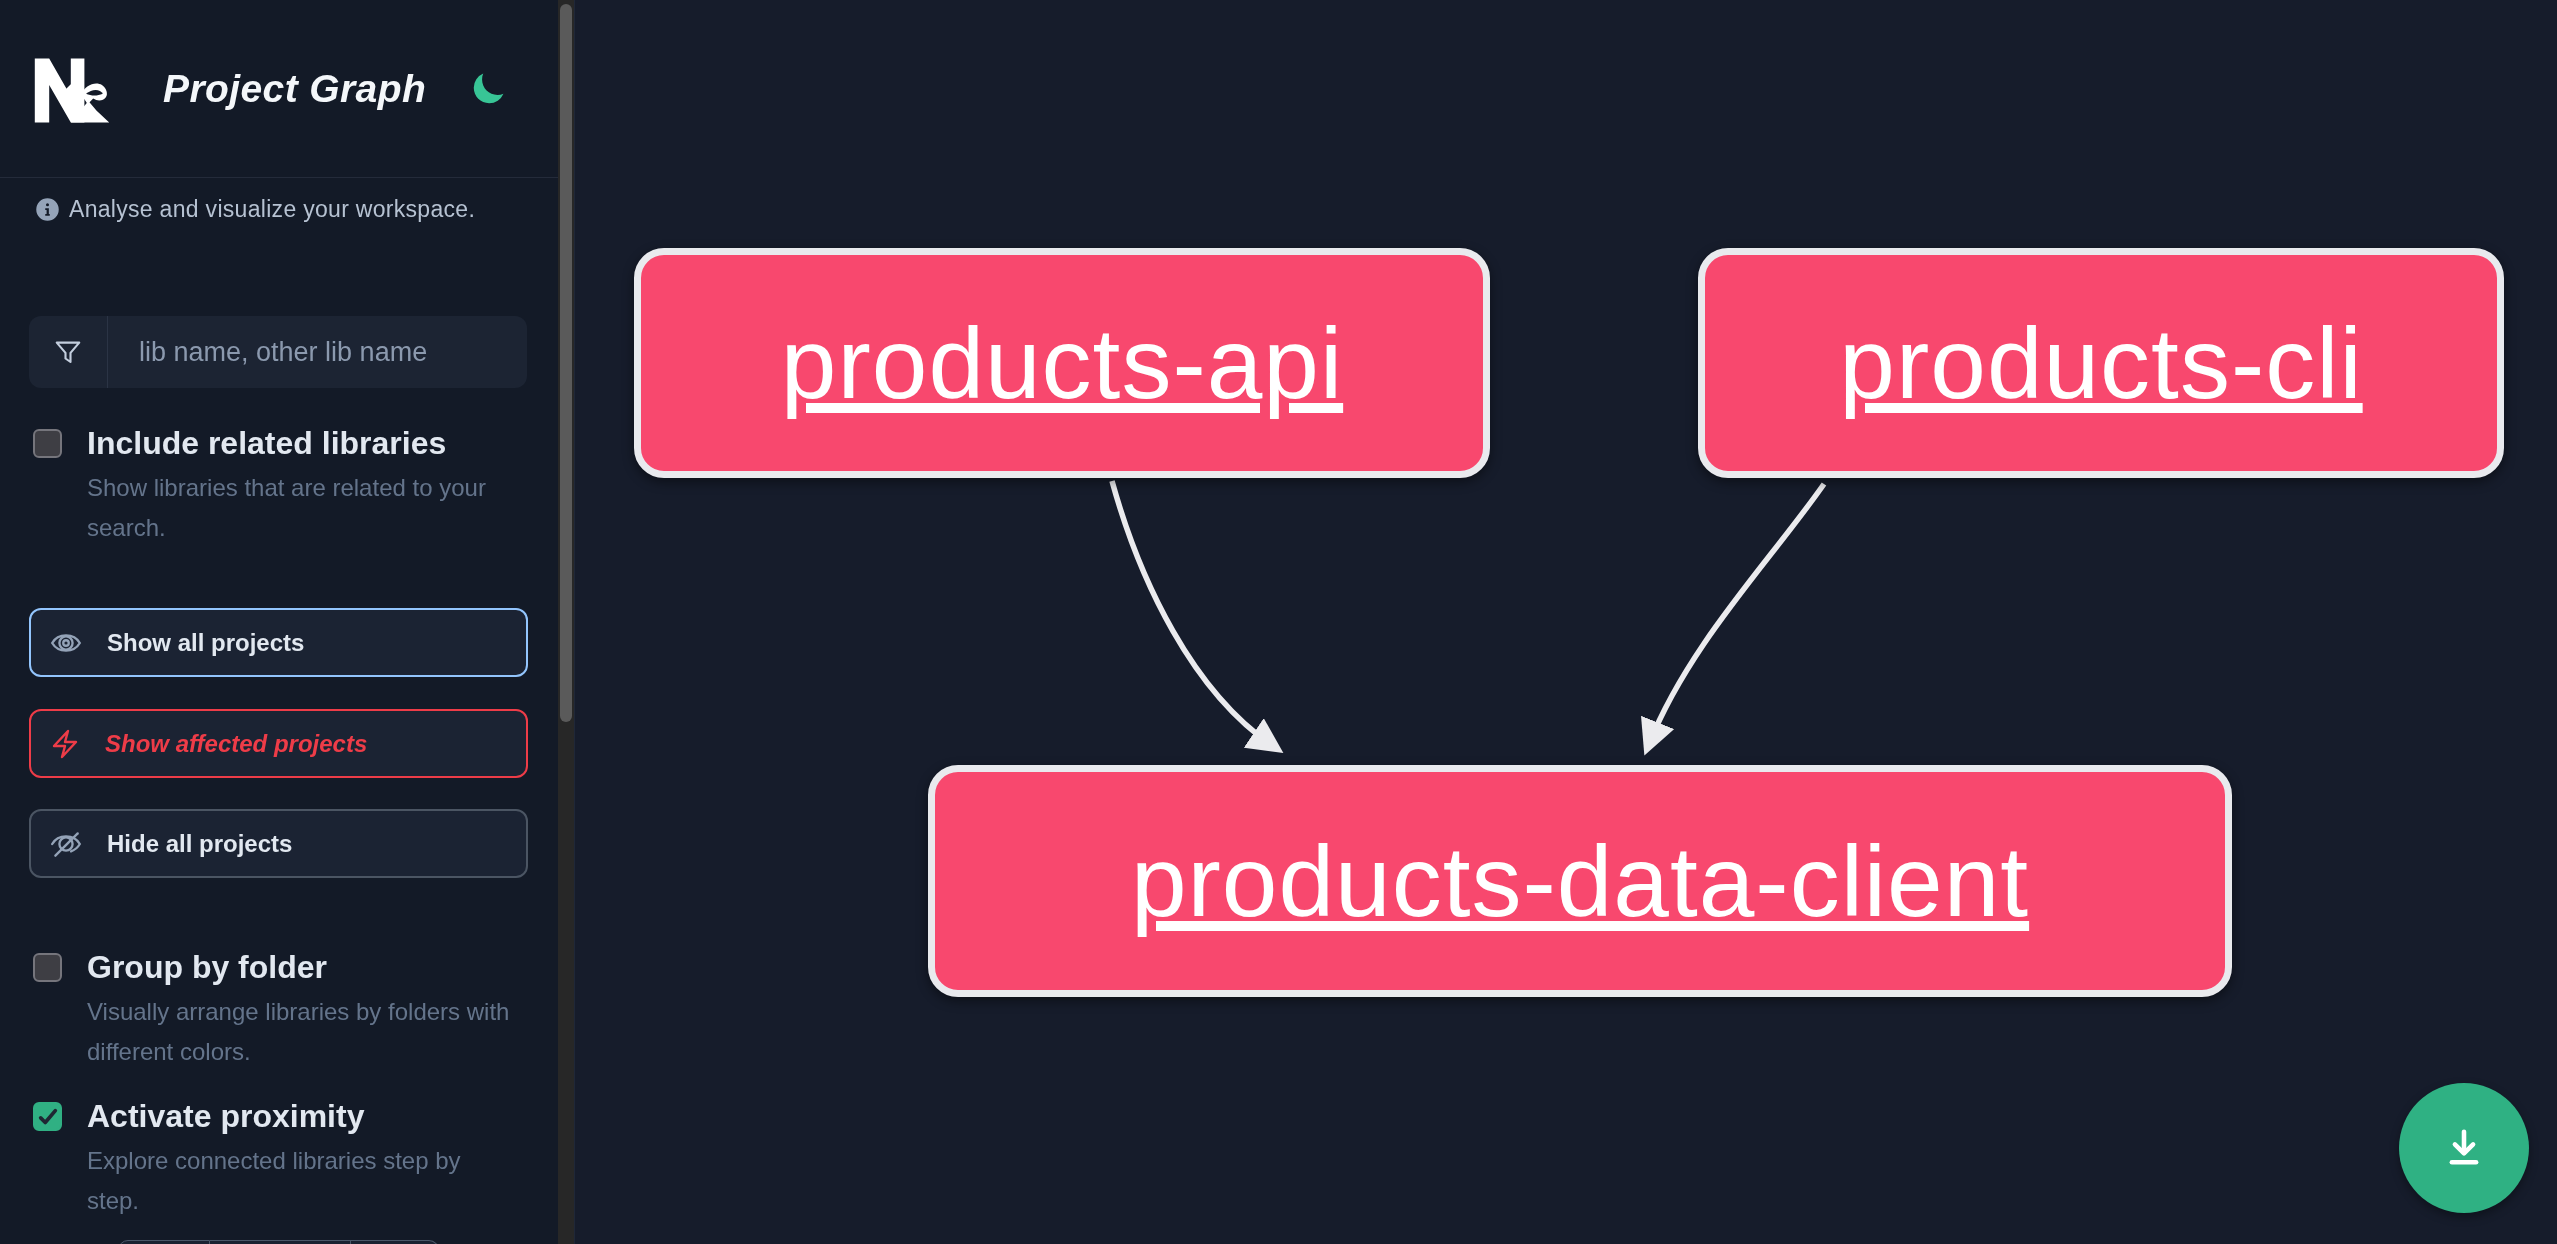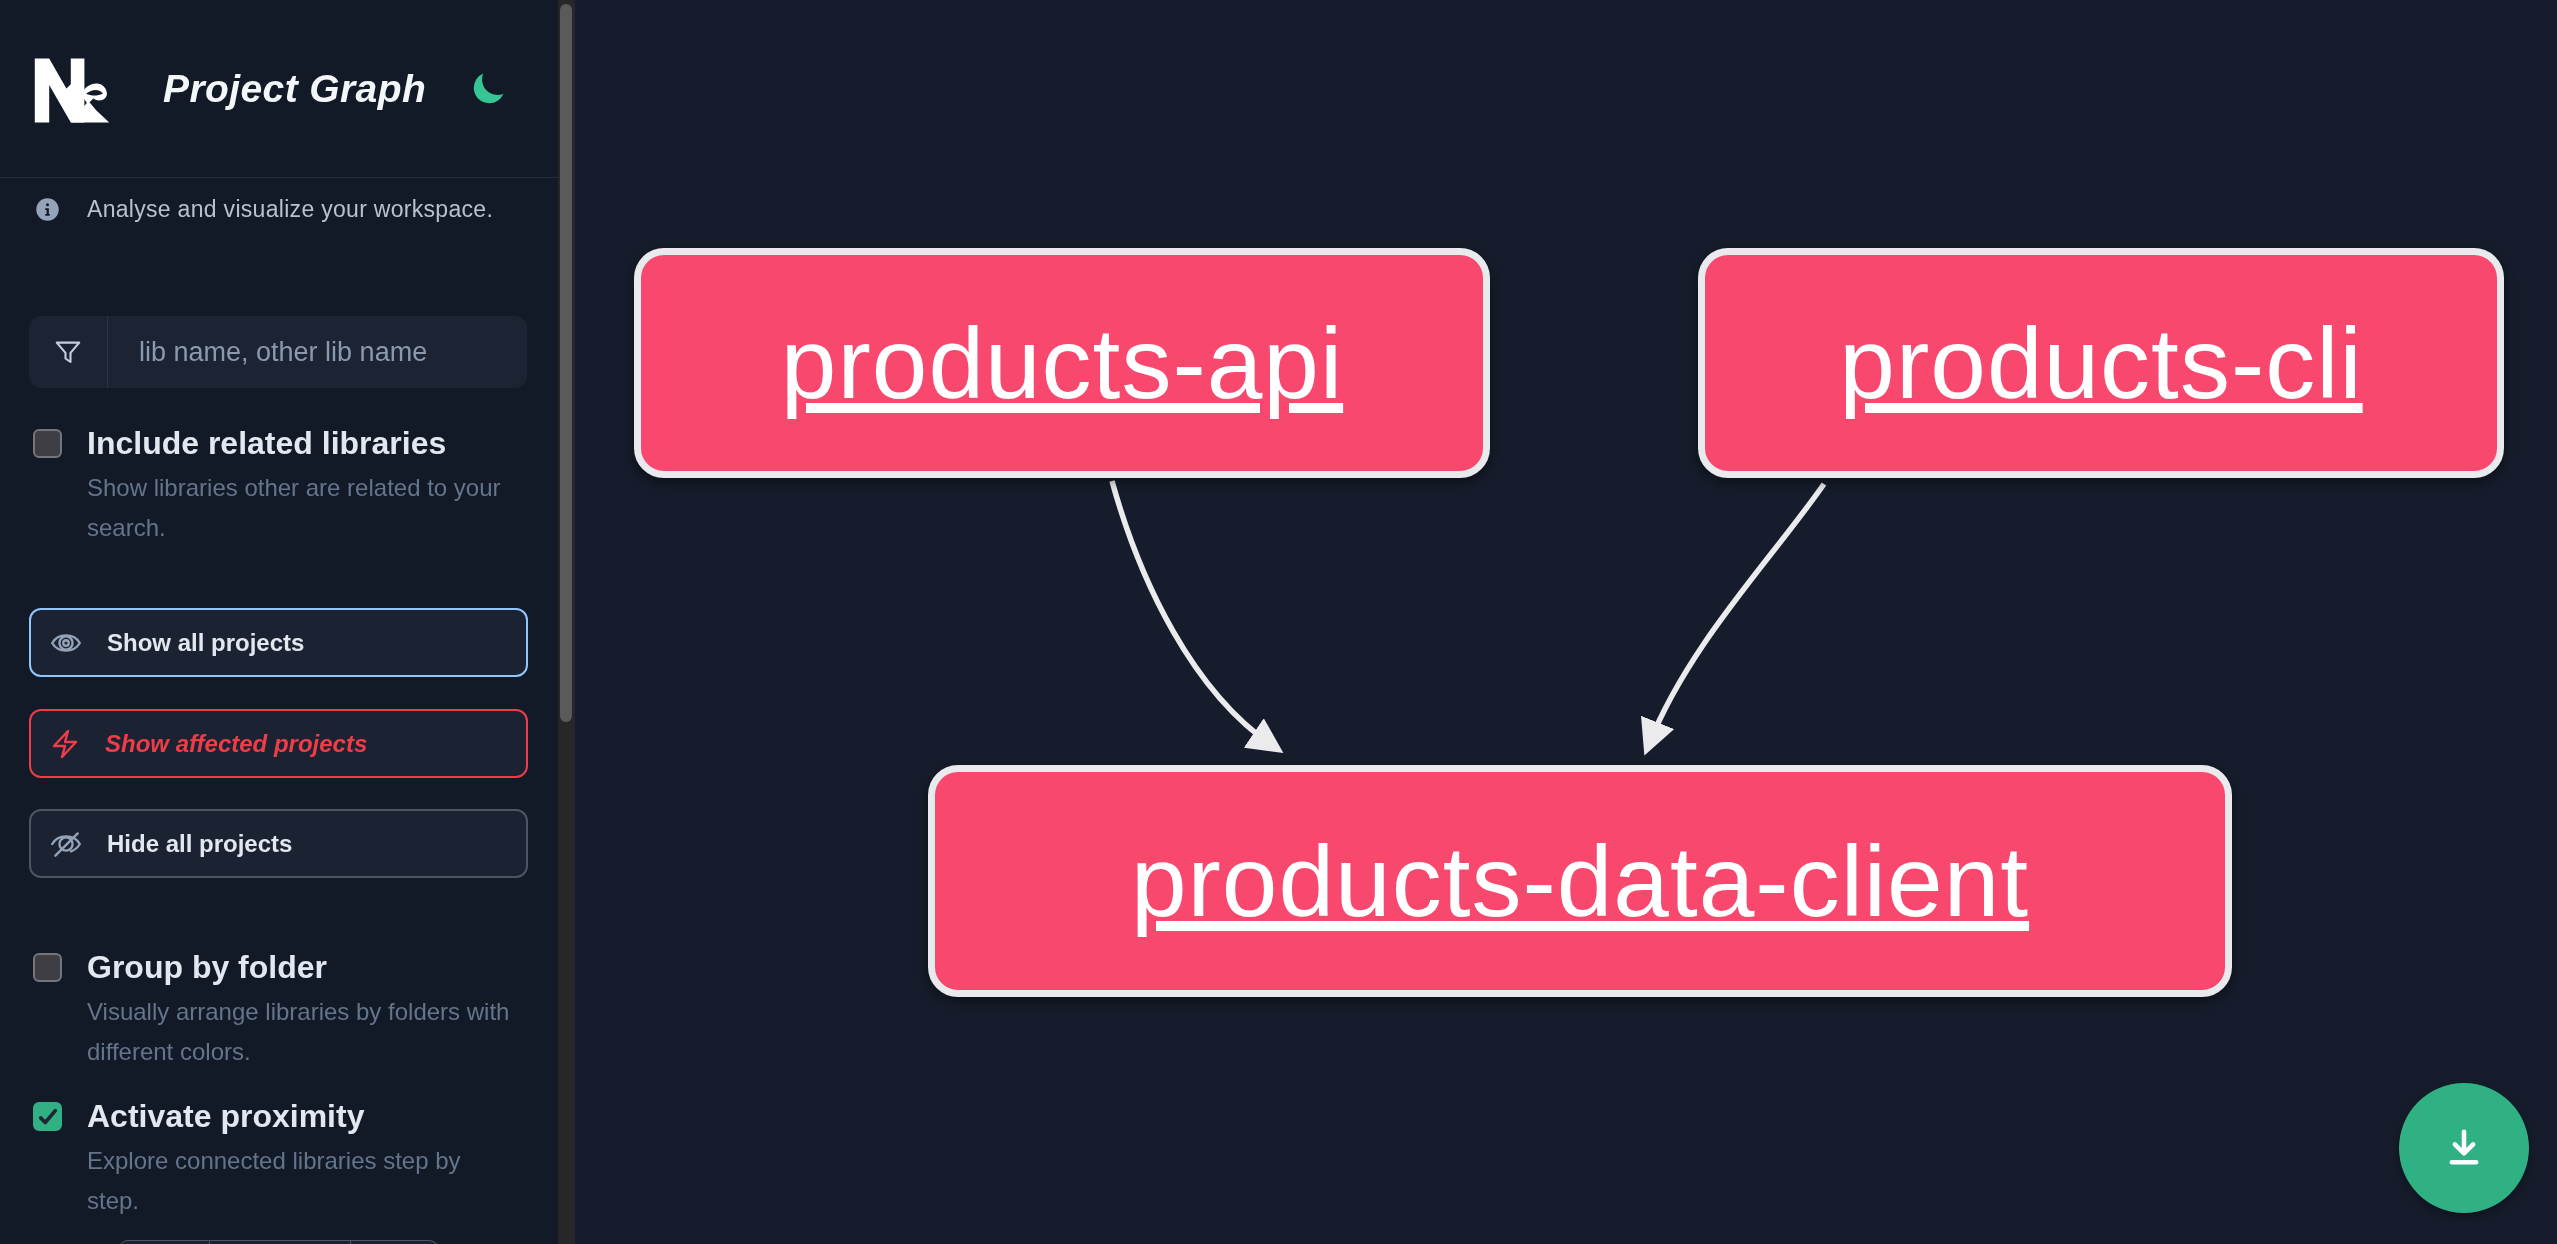--- a/index.html
+++ b/index.html
@@ -12,21 +12,21 @@
   }
 
   
   .sidebar { position:absolute; left:0; top:0; width:558px; height:1244px; background:#131a27; overflow:hidden; }
 
   .header { position:absolute; top:0; left:0; width:558px; height:178px; border-bottom:1px solid #242b3a; display:flex; align-items:center; }
   .logo { margin-left:30px; width:80px; height:74px; flex:0 0 auto; }
   .app-title { margin-left:53px; font-size:39px; font-weight:700; color:#f4f7fa; letter-spacing:.4px;font-style:italic; }
   .theme-toggle { margin-left:auto; margin-right:50px; width:40px; height:40px; display:flex; align-items:center; justify-content:center; cursor:pointer; background:none; border:none; padding:0; }
 
-  .tagline { position:absolute; top:196px; left:34px; right:20px; display:flex; align-items:center; gap:26px; }
+  .tagline { position:absolute; top:196px; left:34px; right:20px; display:flex; align-items:center; gap:8px; }
   .tagline .txt { font-size:23px; color:#b6c2d2; letter-spacing:.3px; }
 
   .search { position:absolute; top:316px; left:29px; width:498px; height:72px; background:#1c2433; border-radius:12px; display:flex; align-items:stretch; overflow:hidden;gap:7px; }
   .search .icon-cell { width:79px; display:flex; align-items:center; justify-content:center; border-right:1px solid #2b3445; }
   .search input { flex:1; background:transparent; border:none; outline:none; color:#dbe3ee; font-size:27px; padding:0 24px; font-family:"Liberation Sans", sans-serif; }
   .search input::placeholder { color:#8b99ae; opacity:1; }
 
   .option { position:absolute; left:33px; width:478px; display:grid; grid-template-columns:29px 1fr; column-gap:25px; row-gap:0; }
   .option .cbx { width:29px; height:29px; border-radius:6px; background:#3e3e44; border:2px solid #75757c; margin-top:2px; cursor:pointer; display:flex; align-items:center; justify-content:center; }
   .option .cbx.checked { background:#30b083; border-color:#30b083; }
@@ -99,21 +99,21 @@
       </svg>
     </div>
     <input type="text" placeholder="lib name, other lib name" style="">
   </div>
 
   <div class="option" id="opt-include">
     <span class="cbx">
       
     </span>
     <span class="lbl">Include related libraries</span>
-    <span class="desc">Show libraries other are related to your search.</span>
+    <span class="desc">Show libraries that are related to your search.</span>
   </div>
 
   <button class="action" id="btn-show-all">
     <svg width="34" height="34" viewBox="0 0 32 32" fill="none" stroke="#94a3b8" stroke-width="2.2">
       <path d="M3 16C8.5 6.5 23.5 6.5 29 16 23.5 25.5 8.5 25.5 3 16Z"></path>
       <circle cx="16" cy="16" r="6.2"></circle>
       <circle cx="16" cy="16" r="2.6"></circle>
     </svg>
     <span>Show all projects</span>
   </button>

